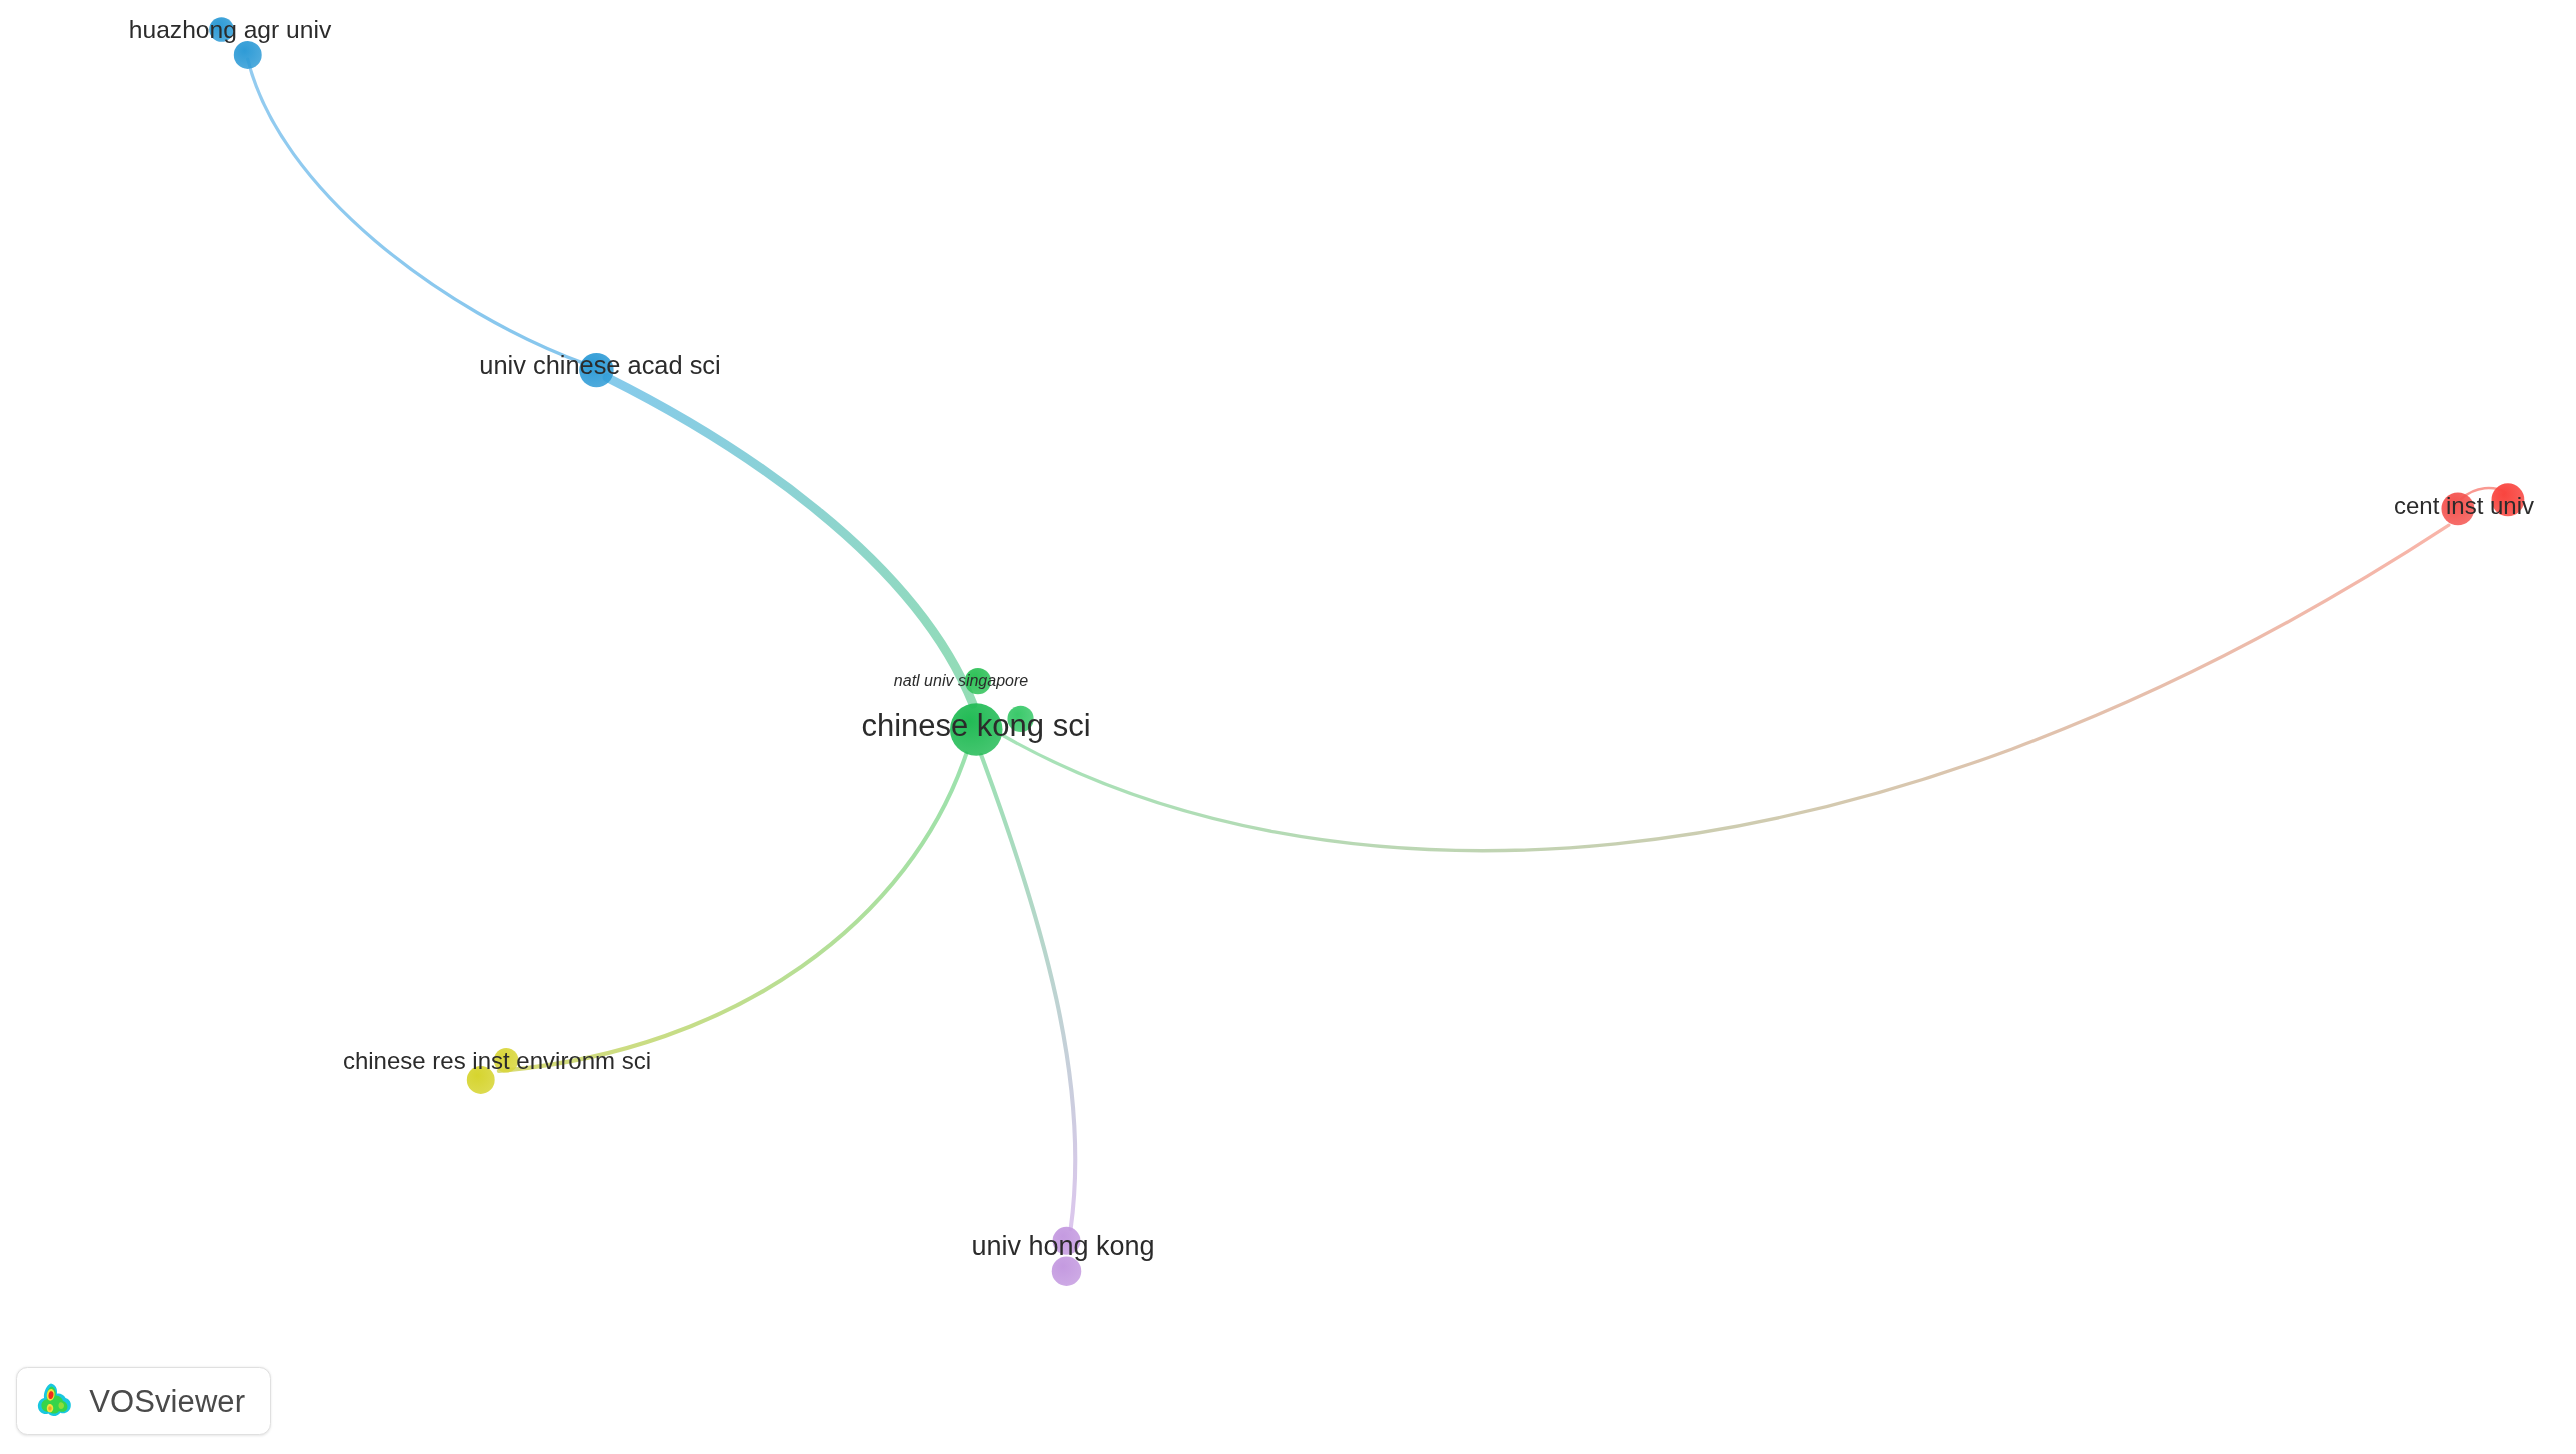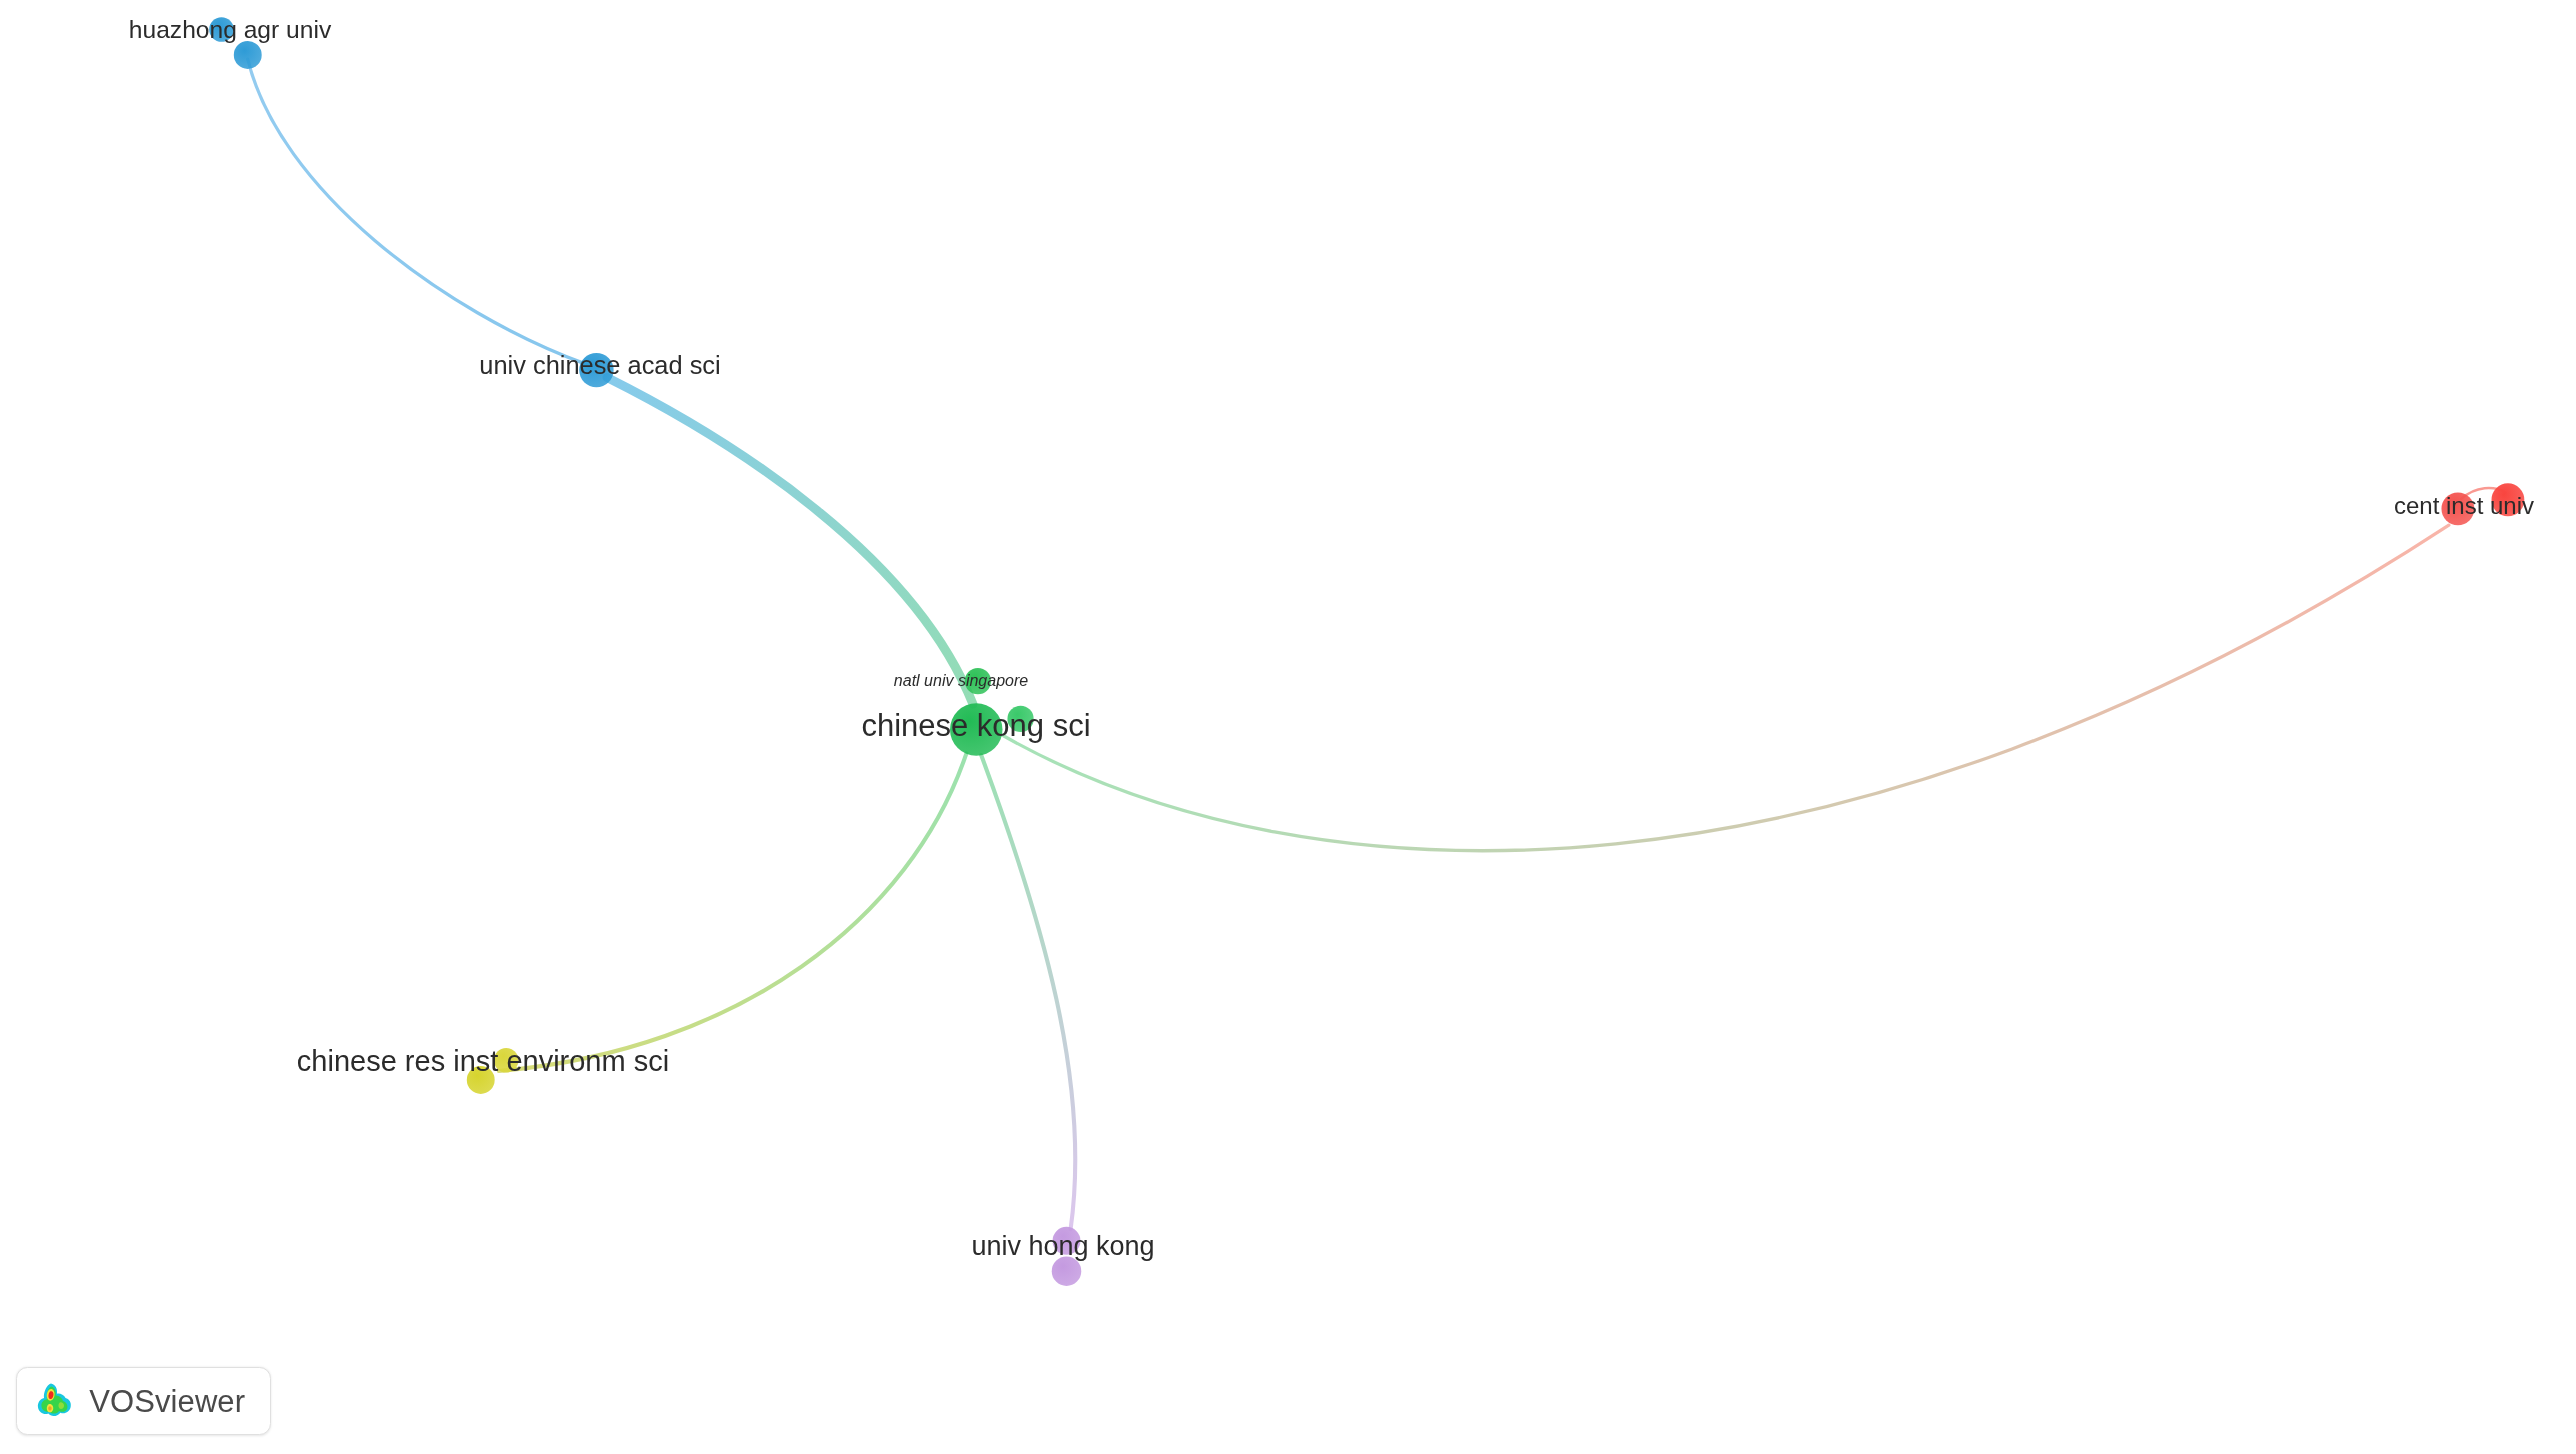--- a/index.html
+++ b/index.html
@@ -169,21 +169,21 @@
         <circle cx="1300" cy="1549" r="18" fill="url(#nodegrad-11)"></circle>
       </g>
   </svg>
 
   <div id="labels-layer">
       <div class="node-label" style="left: 230px; top: 30px; font-size: 24.6px;">huazhong agr univ</div>
       <div class="node-label" style="left: 592px; top: 366px; font-size: 25.4px; margin-left: 8px;">univ chinese acad sci</div>
       <div class="node-label" style="left: 961px; top: 681px; font-size: 16px; font-style: italic;">natl univ singapore</div>
       <div class="node-label" style="left: 976px; top: 725px; font-size: 31px;">chinese kong sci</div>
       <div class="node-label" style="left: 2464px; top: 506px; font-size: 24px;">cent inst univ</div>
-      <div class="node-label" style="left: 483px; top: 1061px; font-size: 29px;">chinese res inst environm sci</div>
+      <div class="node-label" style="left: 497px; top: 1061px; font-size: 24px;">chinese res inst environm sci</div>
       <div class="node-label" style="left: 1063px; top: 1246px; font-size: 27px;">univ hong kong</div>
     </div>
 
   <div id="vosviewer-badge">
     <svg class="vos-logo-icon" viewBox="0 0 100 100" xmlns="http://www.w3.org/2000/svg">
       <rect x="0" y="0" width="100" height="100" fill="#ffffff"></rect>
 
       <path d="M44 8 C54 10 60 20 58 32 C64 30 74 34 78 42 C86 44 92 52 90 62 C88 74 76 80 66 76 C58 86 44 86 38 78 C28 82 16 76 14 64 C12 52 20 44 28 42 C26 30 34 10 44 8 Z" fill="#19c7e0"></path>
 
       <path d="M45 15 C53 17 57 26 55 36 C62 36 70 41 72 49 C80 52 84 59 82 66 C79 74 70 76 63 72 C57 80 46 80 41 73 C32 76 23 70 22 61 C21 52 28 46 35 45 C33 33 38 17 45 15 Z" fill="#37d44a"></path>

